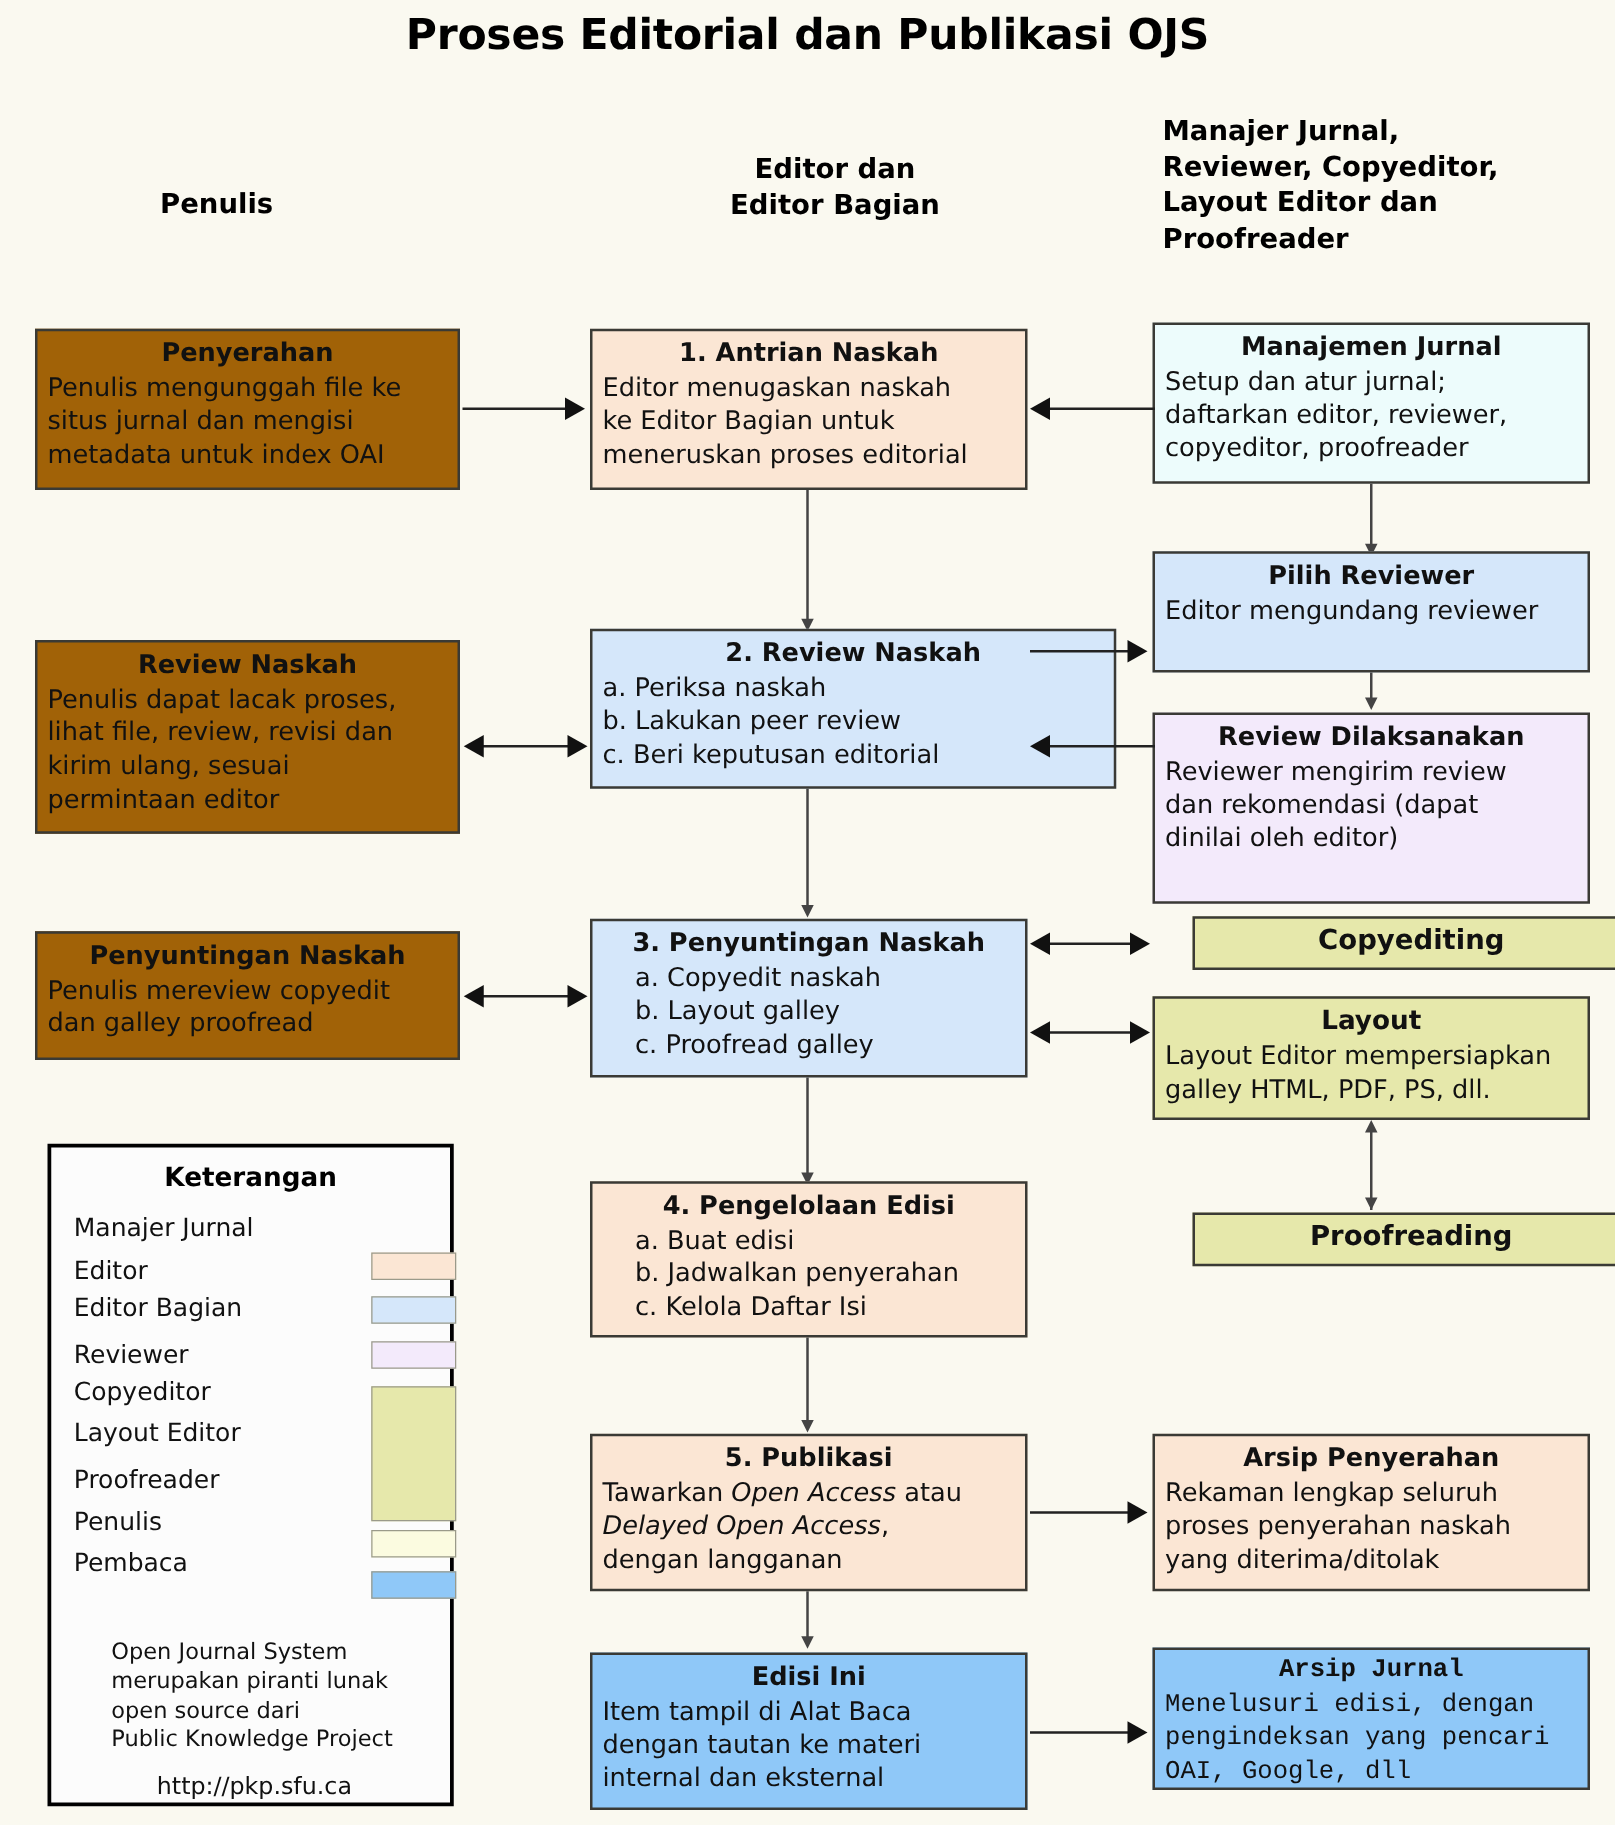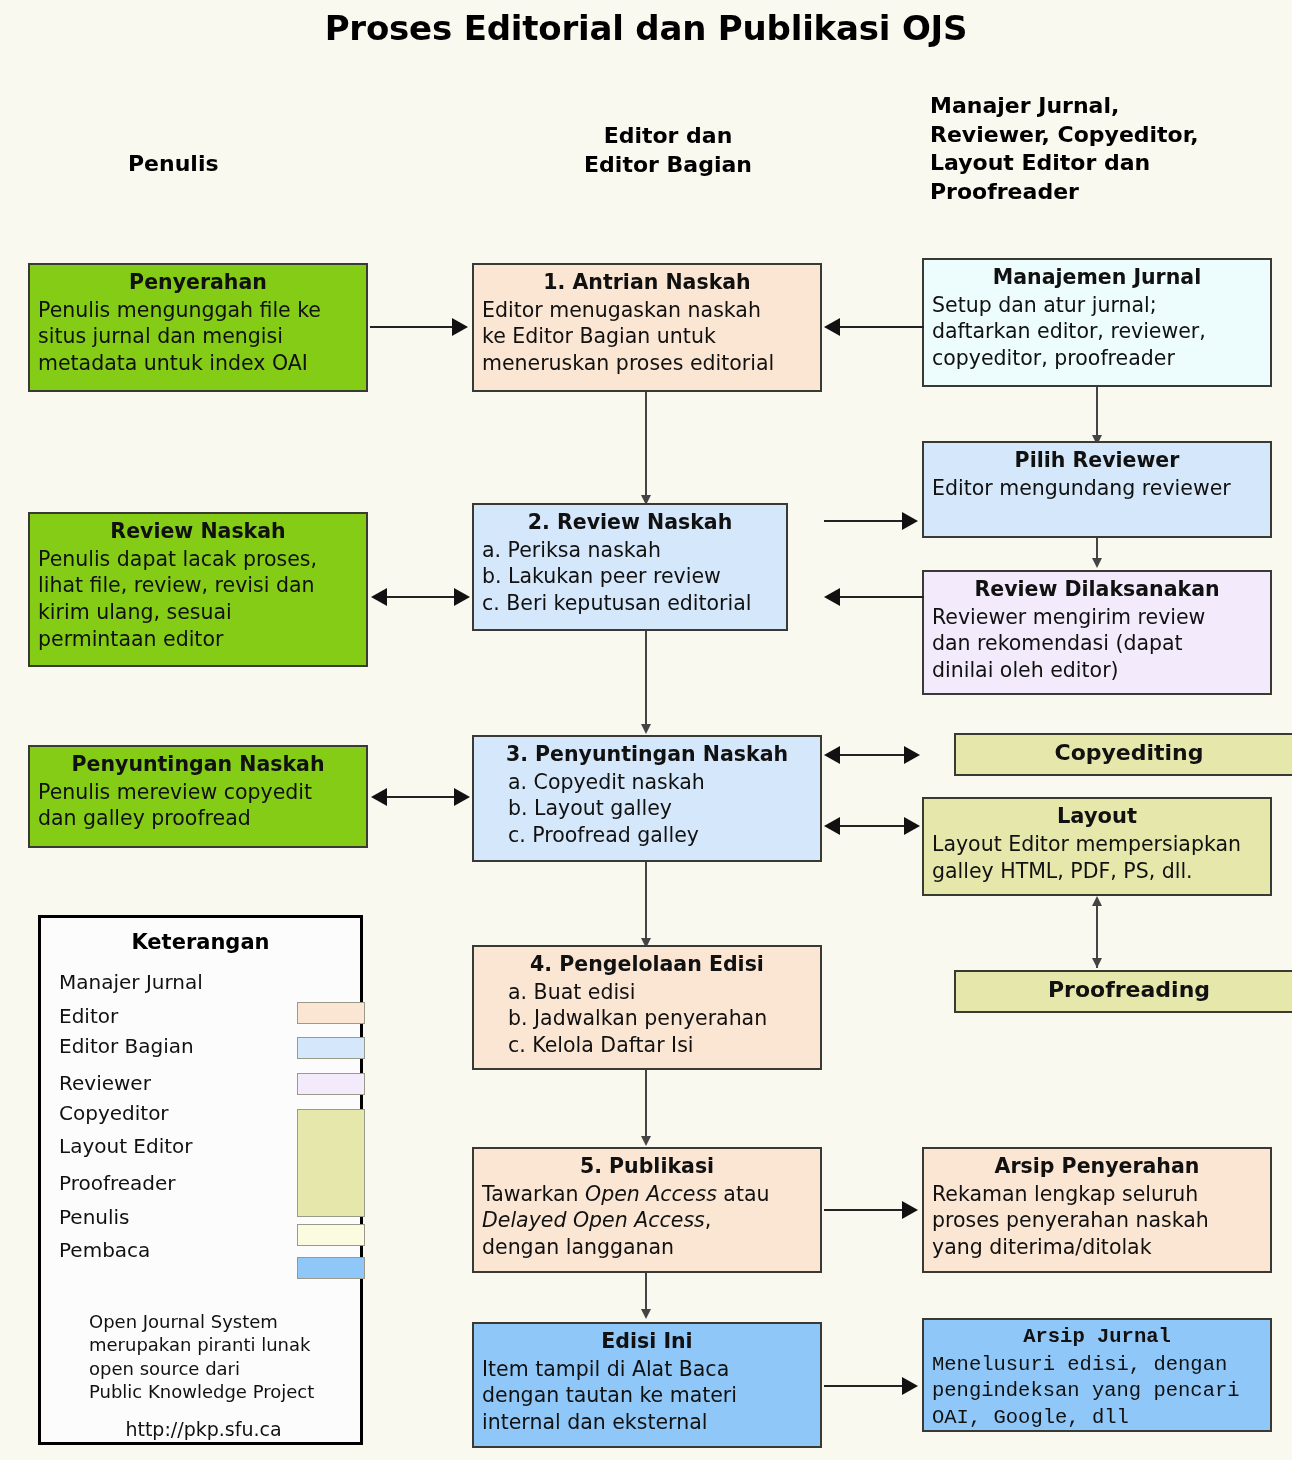--- a/index.html
+++ b/index.html
@@ -47,21 +47,21 @@
     text-align: center;
     margin-bottom: 1px;
   }
   .box .bl { display: block; }
   .box.indent .bl { padding-left: 26px; }
   .center-only { display: flex; align-items: center; justify-content: center; margin-left: 32px; }
   .center-only .bt { margin-bottom: 0; }
   em { font-style: italic; }
 
   
-  .c-author   { background: #84cc16; }
+  .c-author   { background: #a16207; }
   .c-editor   { background: #fbe6d4; }
   .c-section  { background: #d5e7fa; }
   .c-reviewer { background: #f3eafb; }
   .c-copy     { background: #e6e8ab; }
   .c-manager  { background: #edfcfc; }
   .c-reader   { background: #8fc8f8; }
 
   
   #legend {
     position: absolute;
@@ -171,33 +171,33 @@
   <div class="arrow ar-down-sm" style="left:1092px; top:435px;"></div>
 
   <div class="box c-author" style="left:28px; top:512px; width:340px; height:155px;">
     <span class="bt">Review Naskah</span>
     <span class="bl">Penulis dapat lacak proses,</span>
     <span class="bl">lihat file, review, revisi dan</span>
     <span class="bl">kirim ulang, sesuai</span>
     <span class="bl">permintaan editor</span>
   </div>
 
-  <div class="box c-section" style="left:472px; top:503px; width:316px; height:128px;">
+  <div class="box c-section" style="left:472px; top:503px; width:421px; height:128px;">
     <span class="bt">2. Review Naskah</span>
     <span class="bl">a. Periksa naskah</span>
     <span class="bl">b. Lakukan peer review</span>
     <span class="bl">c. Beri keputusan editorial</span>
   </div>
 
   <div class="box c-section" style="left:922px; top:441px; width:350px; height:97px;">
     <span class="bt">Pilih Reviewer</span>
     <span class="bl">Editor mengundang reviewer</span>
   </div>
 
-  <div class="box c-reviewer" style="left:922px; top:570px; width:350px; height:125px;">
+  <div class="box c-reviewer" style="left:922px; top:570px; width:350px; height:153px;">
     <span class="bt">Review Dilaksanakan</span>
     <span class="bl">Reviewer mengirim review</span>
     <span class="bl">dan rekomendasi (dapat</span>
     <span class="bl">dinilai oleh editor)</span>
   </div>
 
   <div class="ln hline" style="left:385px; top:596px; width:72px;"></div>
   <div class="arrow ar-left" style="left:371px; top:588px;"></div>
   <div class="arrow ar-right" style="left:454px; top:588px;"></div>
 

